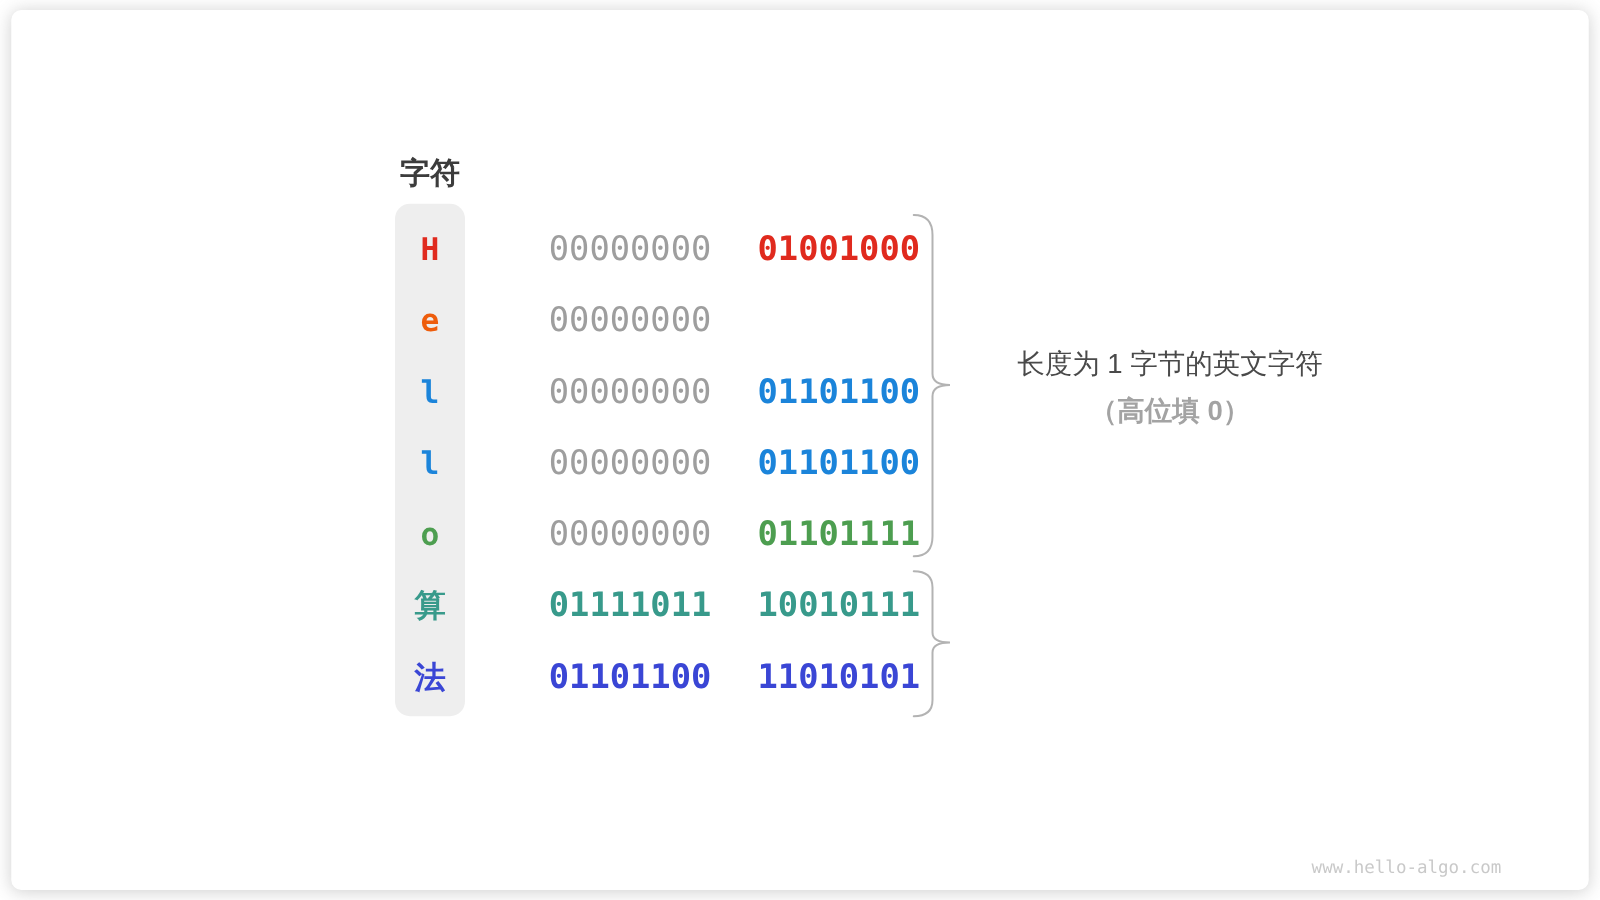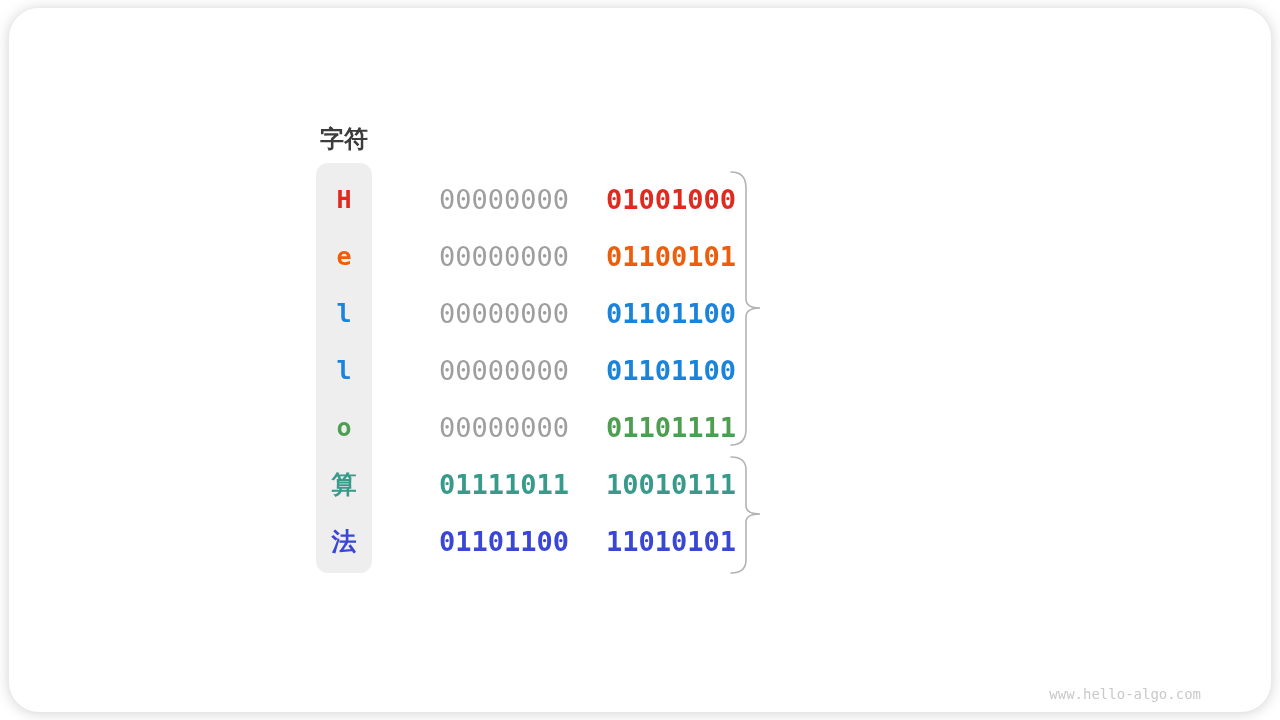--- a/index.html
+++ b/index.html
@@ -9,21 +9,21 @@
     height: 720px;
     background: #ffffff;
     font-family: "Liberation Sans", "DejaVu Sans", sans-serif;
     overflow: hidden;
   }
   .card {
     position: absolute;
     left: 9px; top: 8px;
     width: 1262px; height: 704px;
     background: #ffffff;
-    border-radius: 30px;
+    border-radius: 8px;
     box-shadow: 0 1px 14px rgba(150,150,150,0.45);
   }
   .hdr {
     position: absolute;
     top: 116px;
     height: 30px;
     line-height: 30px;
     font-size: 24px;
     font-weight: bold;
     color: #3c3c3c;
@@ -117,21 +117,20 @@
   <div id="rows">
   <div class="row" style="top: 0px;">
     <span class="cell-char" style="color: rgb(224, 42, 30);">H</span>
     <span class="byte byte1" style="color: rgb(158, 158, 158);">00000000</span>
     <span class="byte byte2 bold" style="color: rgb(224, 42, 30);">01001000</span>
   </div>
 
   <div class="row" style="top: 57px;">
     <span class="cell-char" style="color: rgb(238, 93, 12);">e</span>
     <span class="byte byte1" style="color: rgb(158, 158, 158);">00000000</span>
-    <span class="byte byte2 bold" style="color: rgb(238, 93, 12);">01100101</span>
   </div>
 
   <div class="row" style="top: 114px;">
     <span class="cell-char" style="color: rgb(27, 132, 218);">l</span>
     <span class="byte byte1" style="color: rgb(158, 158, 158);">00000000</span>
     <span class="byte byte2 bold" style="color: rgb(27, 132, 218);">01101100</span>
   </div>
 
   <div class="row" style="top: 171px;">
     <span class="cell-char" style="color: rgb(27, 132, 218);">l</span>
@@ -156,17 +155,21 @@
     <span class="byte byte1 bold" style="color: rgb(58, 70, 213);">01101100</span>
     <span class="byte byte2 bold" style="color: rgb(58, 70, 213);">11010101</span>
   </div>
 </div>
 
   <svg class="braces-svg" viewBox="0 0 1280 720">
     <path d="M 722 164 Q 737 164 737 180 L 737 291 Q 737 300 751 300 Q 737 300 737 309 L 737 421 Q 737 437 722 437" fill="none" stroke="#b3b3b3" stroke-width="1.6" stroke-linecap="round"></path>
     <path d="M 722 449 Q 737 449 737 462 L 737 498 Q 737 506 751 506 Q 737 506 737 514 L 737 552 Q 737 565 722 565" fill="none" stroke="#b3b3b3" stroke-width="1.6" stroke-linecap="round"></path>
   </svg>
 
+  <div class="annotation ann-1">
+    <div class="line1">长度为 1 字节的英文字符</div>
+    <div class="line2">（高位填 0）</div>
+  </div>
 
 
   <div class="watermark">www.hello-algo.com</div>
 
 </div>
 
 </body></html>

